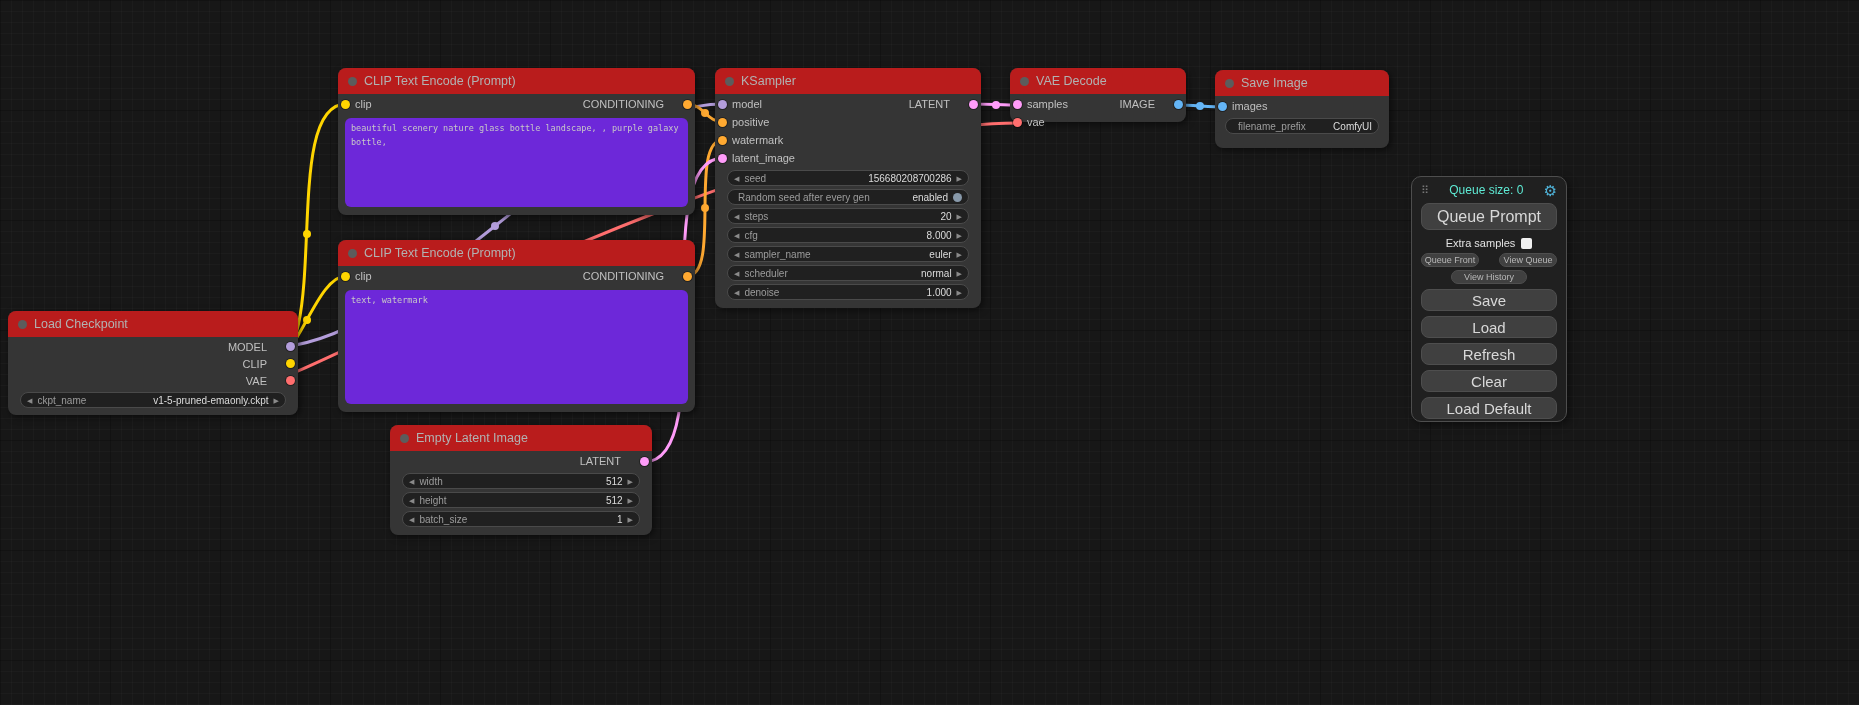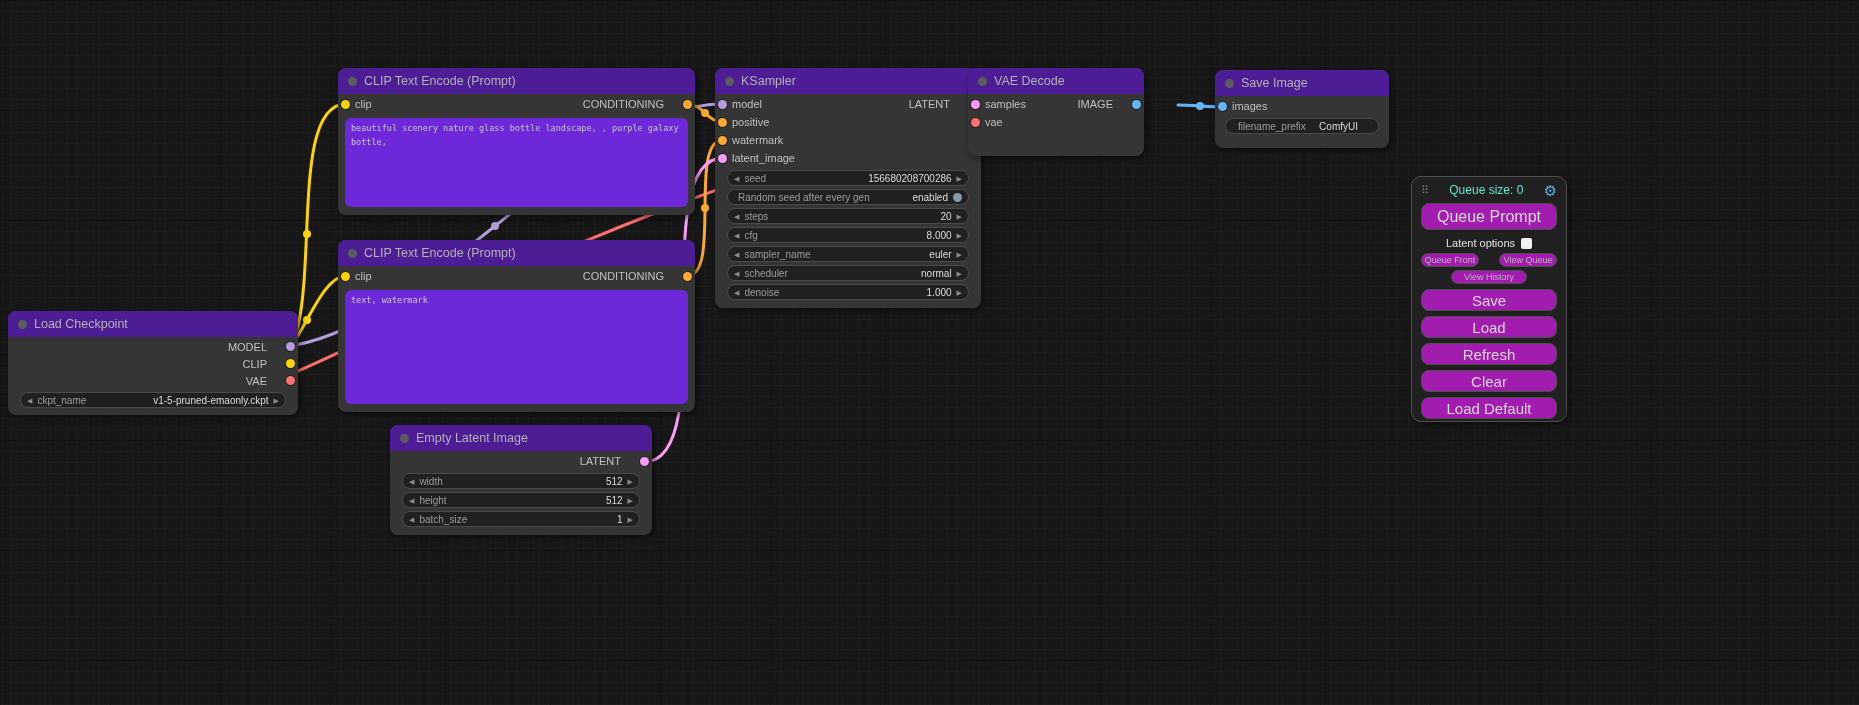--- a/index.html
+++ b/index.html
@@ -10,21 +10,21 @@
       linear-gradient(rgba(0,0,0,.35) 1px, transparent 1px),
       linear-gradient(90deg, rgba(0,0,0,.35) 1px, transparent 1px),
       linear-gradient(rgba(255,255,255,.022) 1px, transparent 1px),
       linear-gradient(90deg, rgba(255,255,255,.022) 1px, transparent 1px);
     background-size:110px 110px,110px 110px,11px 11px,11px 11px;}
   .wires{position:absolute;left:0;top:0;z-index:1}
   .wires path{fill:none;stroke-width:3;stroke-linecap:round}
   .node{position:absolute;z-index:2;background:#353535;border-radius:8px;
     box-shadow:2px 2px 7px rgba(0,0,0,.55);color:#c0c0c0;user-select:none}
   .node-title{height:26px;display:flex;align-items:center;gap:7px;padding:12px 10px;
-    background:#4c1d95;border-radius:8px 8px 0 0;color:#b2b2b2;font-size:12.5px;white-space:nowrap}
+    background:#b91c1c;border-radius:8px 8px 0 0;color:#b2b2b2;font-size:12.5px;white-space:nowrap}
   .title-dot{width:9px;height:9px;border-radius:50%;background:#5c5c5c;flex:none}
   .slots{padding-top:1px}
   .row{display:flex;align-items:center;height:18px;font-size:11px;color:#c0c0c0}
   .r17{height:17px}
   .in{display:flex;align-items:center;gap:5px;padding-left:3px}
   .out{display:flex;align-items:center;gap:19px;padding-right:3px;margin-left:auto}
   .dot{width:9px;height:9px;border-radius:50%;flex:none;box-shadow:0 0 0 1px rgba(0,0,0,.35)}
   .widget{height:16px;margin:3px 12px 0;background:#202020;border:1px solid #4a4a4a;border-radius:8px;
     display:flex;align-items:center;gap:5px;padding:0 6px;font-size:10px;color:#aaa;white-space:nowrap}
   .widget .arrow{color:#8a8a8a;font-size:7px;line-height:1}
@@ -35,21 +35,21 @@
     font-family:"DejaVu Sans Mono",monospace;font-size:8.5px;line-height:1.6;color:#c8c8c8;
     padding:4px 6px;white-space:pre-wrap;word-break:break-word;overflow:hidden}
   
   .menu{position:absolute;left:1411px;top:176px;width:156px;height:246px;z-index:3;
     background:#202020;border:1px solid #4e4e4e;border-radius:10px;padding:3px 9px 9px;
     box-shadow:3px 3px 8px rgba(0,0,0,.45);color:#ddd}
   .menu-header{display:flex;align-items:center;height:20px}
   .drag-handle{color:#777;font-size:11px;cursor:grab}
   .queue-size{flex:1;text-align:center;font-size:12px;color:#5eead4}
   .gear{font-size:15px;line-height:1;cursor:pointer}
-  .btn{display:block;width:100%;background:#a21caf;border:1px solid #4e4e4e;border-radius:8px;
+  .btn{display:block;width:100%;background:#404040;border:1px solid #4e4e4e;border-radius:8px;
     color:#d8d8d8;text-align:center;cursor:pointer;font-family:inherit;padding:0}
   .btn-queue{height:27px;font-size:16px;margin:3px 0 5px}
   .extra-row{display:flex;align-items:center;justify-content:center;gap:6px;height:16px;font-size:11px;color:#e2e2e2}
   .checkbox{width:11px;height:11px;background:#f0f0f0;border-radius:2px;flex:none;cursor:pointer}
   .small-row{display:flex;gap:20px;margin-top:2px}
   .btn-small{height:14px;font-size:9px;border-radius:7px;color:#b8b8b8;flex:1}
   .btn-history{display:block;width:76px;height:14px;font-size:9px;border-radius:7px;color:#b8b8b8;margin:3px auto 4px}
   .btn-big{height:22px;font-size:15px;margin-top:5px}
 </style>
 </head>
@@ -255,21 +255,21 @@
       <span class="arrow">▶</span>
     </div>
     <div class="widget">
       <span class="arrow">◀</span>
       <span class="wname">denoise</span>
       <span class="wvalue">1.000</span>
       <span class="arrow">▶</span>
     </div>
   </div>
 
-  <div class="node" style="left:968px;top:68px;width:176px;height:88px">
+  <div class="node" style="left:1010px;top:68px;width:176px;height:54px">
     <div class="node-title">
       <span class="title-dot"></span>
       <span>VAE Decode</span>
     </div>
     <div class="slots">
       <div class="row">
         <span class="in">
             <span class="dot" style="background: rgb(255, 156, 249);"></span>
             <span>samples</span>
           </span>
@@ -295,33 +295,33 @@
     <div class="slots">
       <div class="row">
         <span class="in">
             <span class="dot" style="background: rgb(100, 181, 246);"></span>
             <span>images</span>
           </span>
       </div>
     </div>
     <div class="widget" style="margin-left:10px;margin-right:10px">
       <span class="wname" style="margin-left:6px">filename_prefix</span>
-      <span class="wvalue" style="margin-right:14px">ComfyUI</span>
+      <span class="wvalue" style="">ComfyUI</span>
     </div>
   </div>
 
   <div class="menu">
     <div class="menu-header">
       <span class="drag-handle">⠿</span>
       <span class="queue-size">Queue size: 0</span>
       <span class="gear" style="color: rgb(79, 179, 217);">⚙</span>
     </div>
     <button class="btn btn-queue">Queue Prompt</button>
     <div class="extra-row">
-      <span>Latent options</span>
+      <span>Extra samples</span>
       <span class="checkbox"></span>
     </div>
     <div class="small-row">
       <button class="btn btn-small">Queue Front</button>
       <button class="btn btn-small">View Queue</button>
     </div>
     <button class="btn btn-history">View History</button>
     <button class="btn btn-big">Save</button>
     <button class="btn btn-big">Load</button>
     <button class="btn btn-big">Refresh</button>

